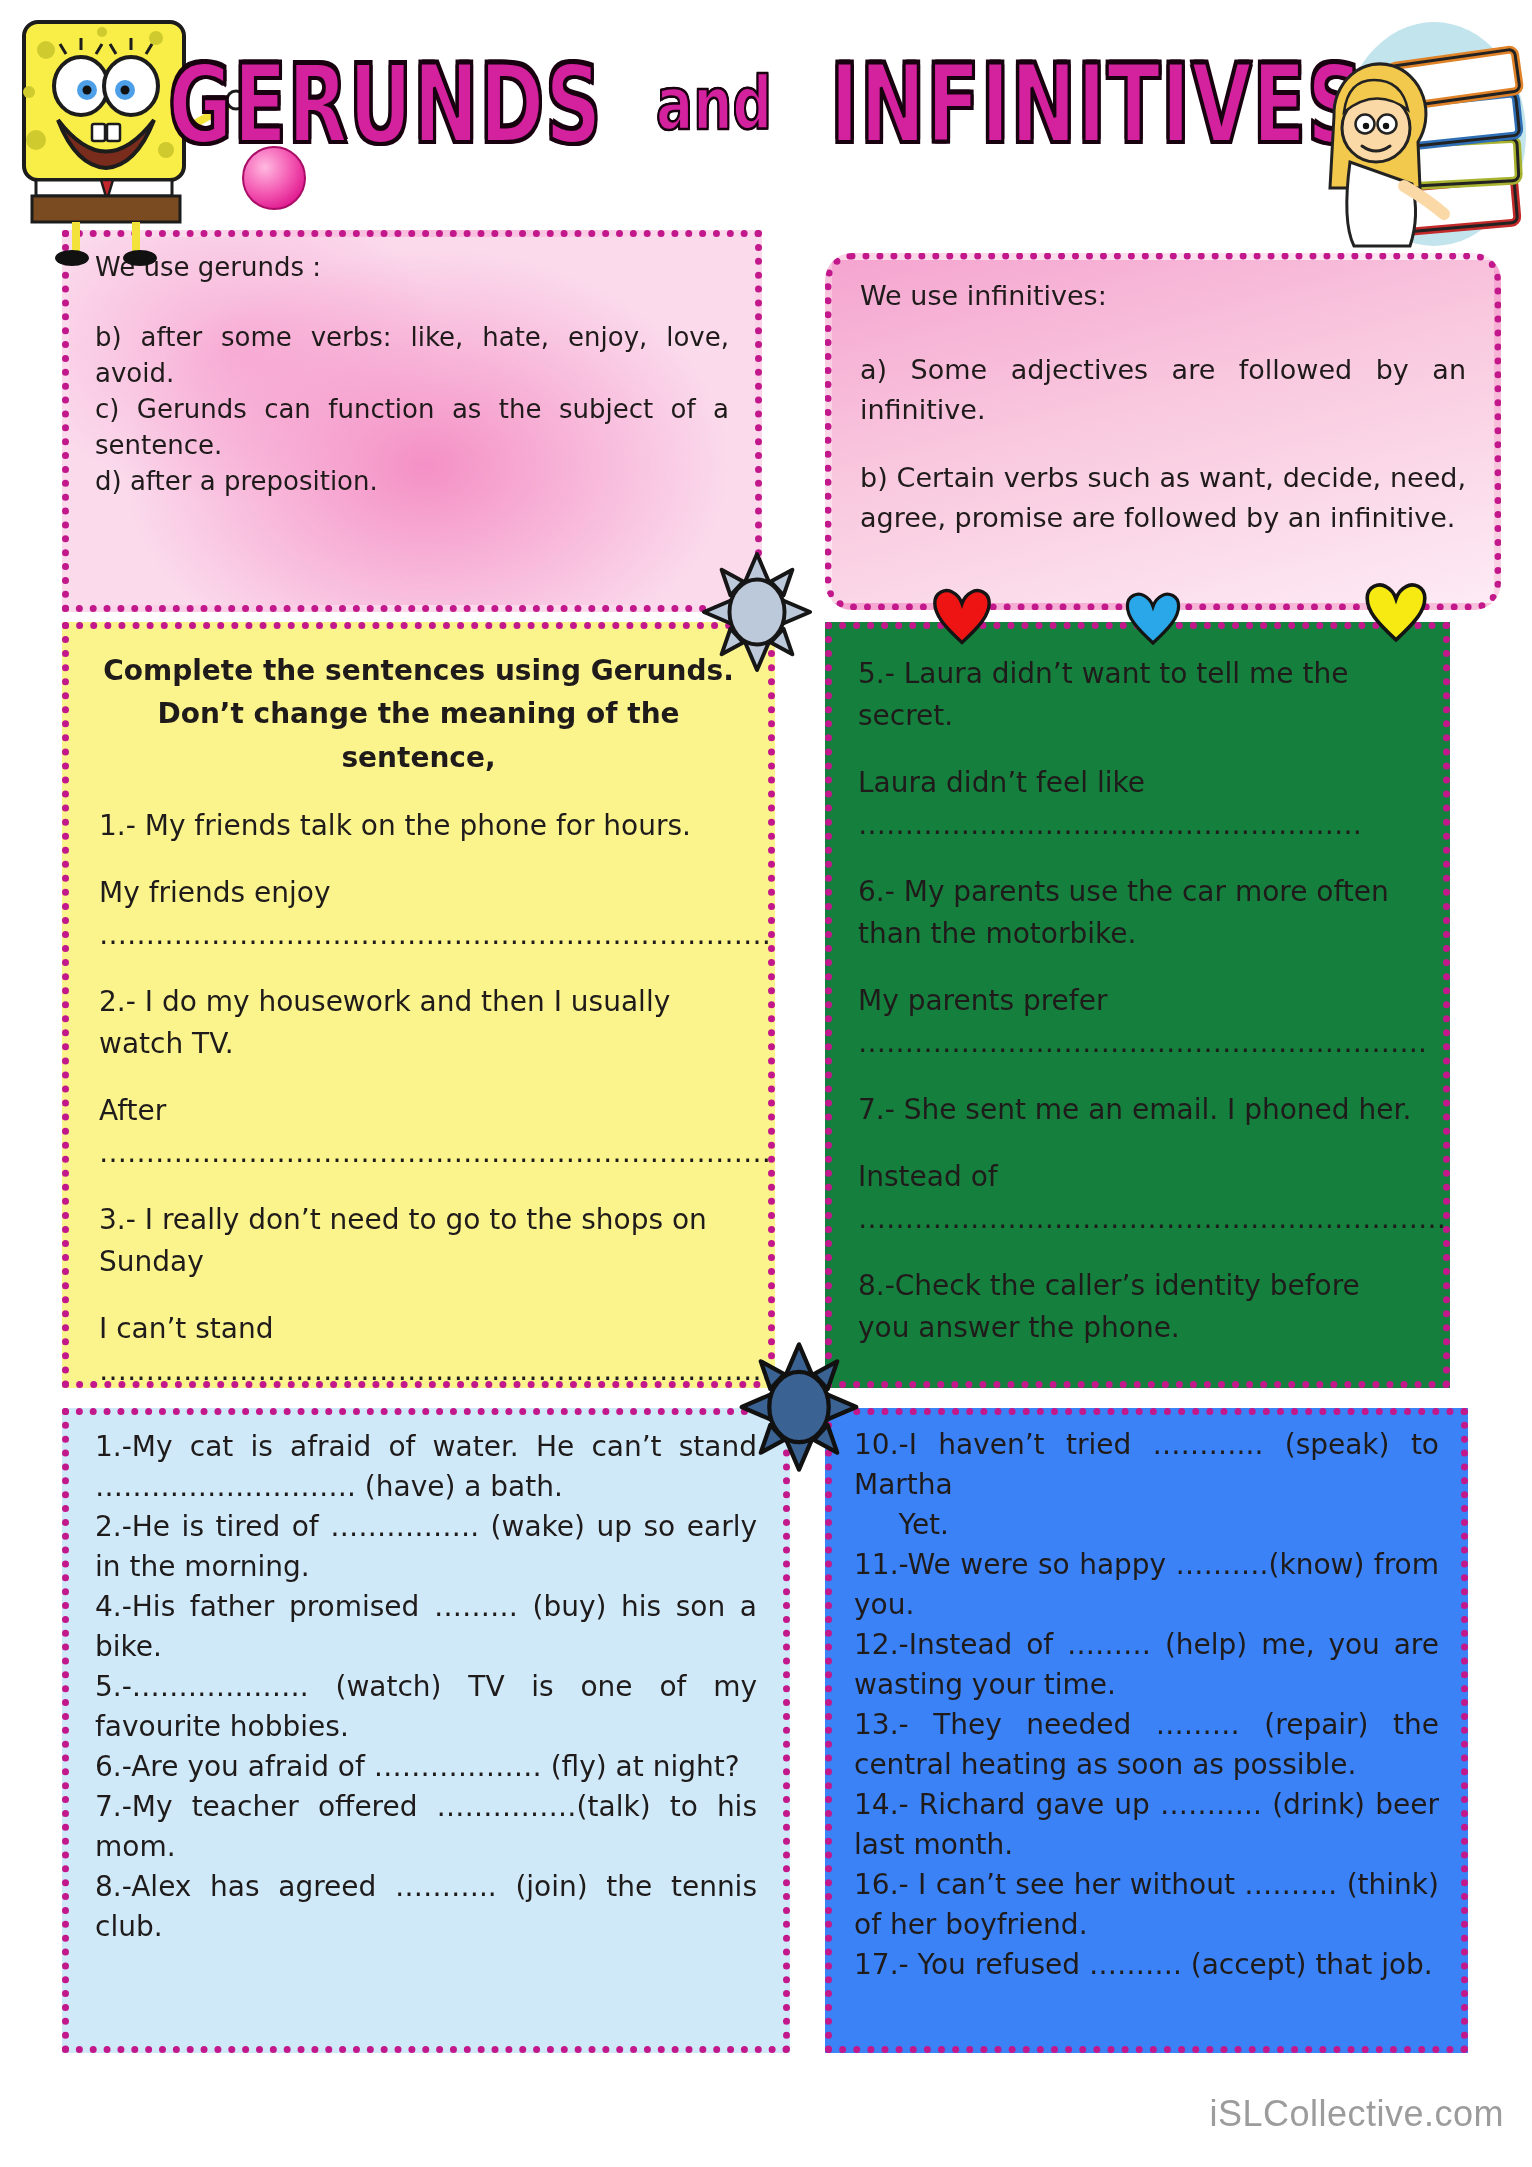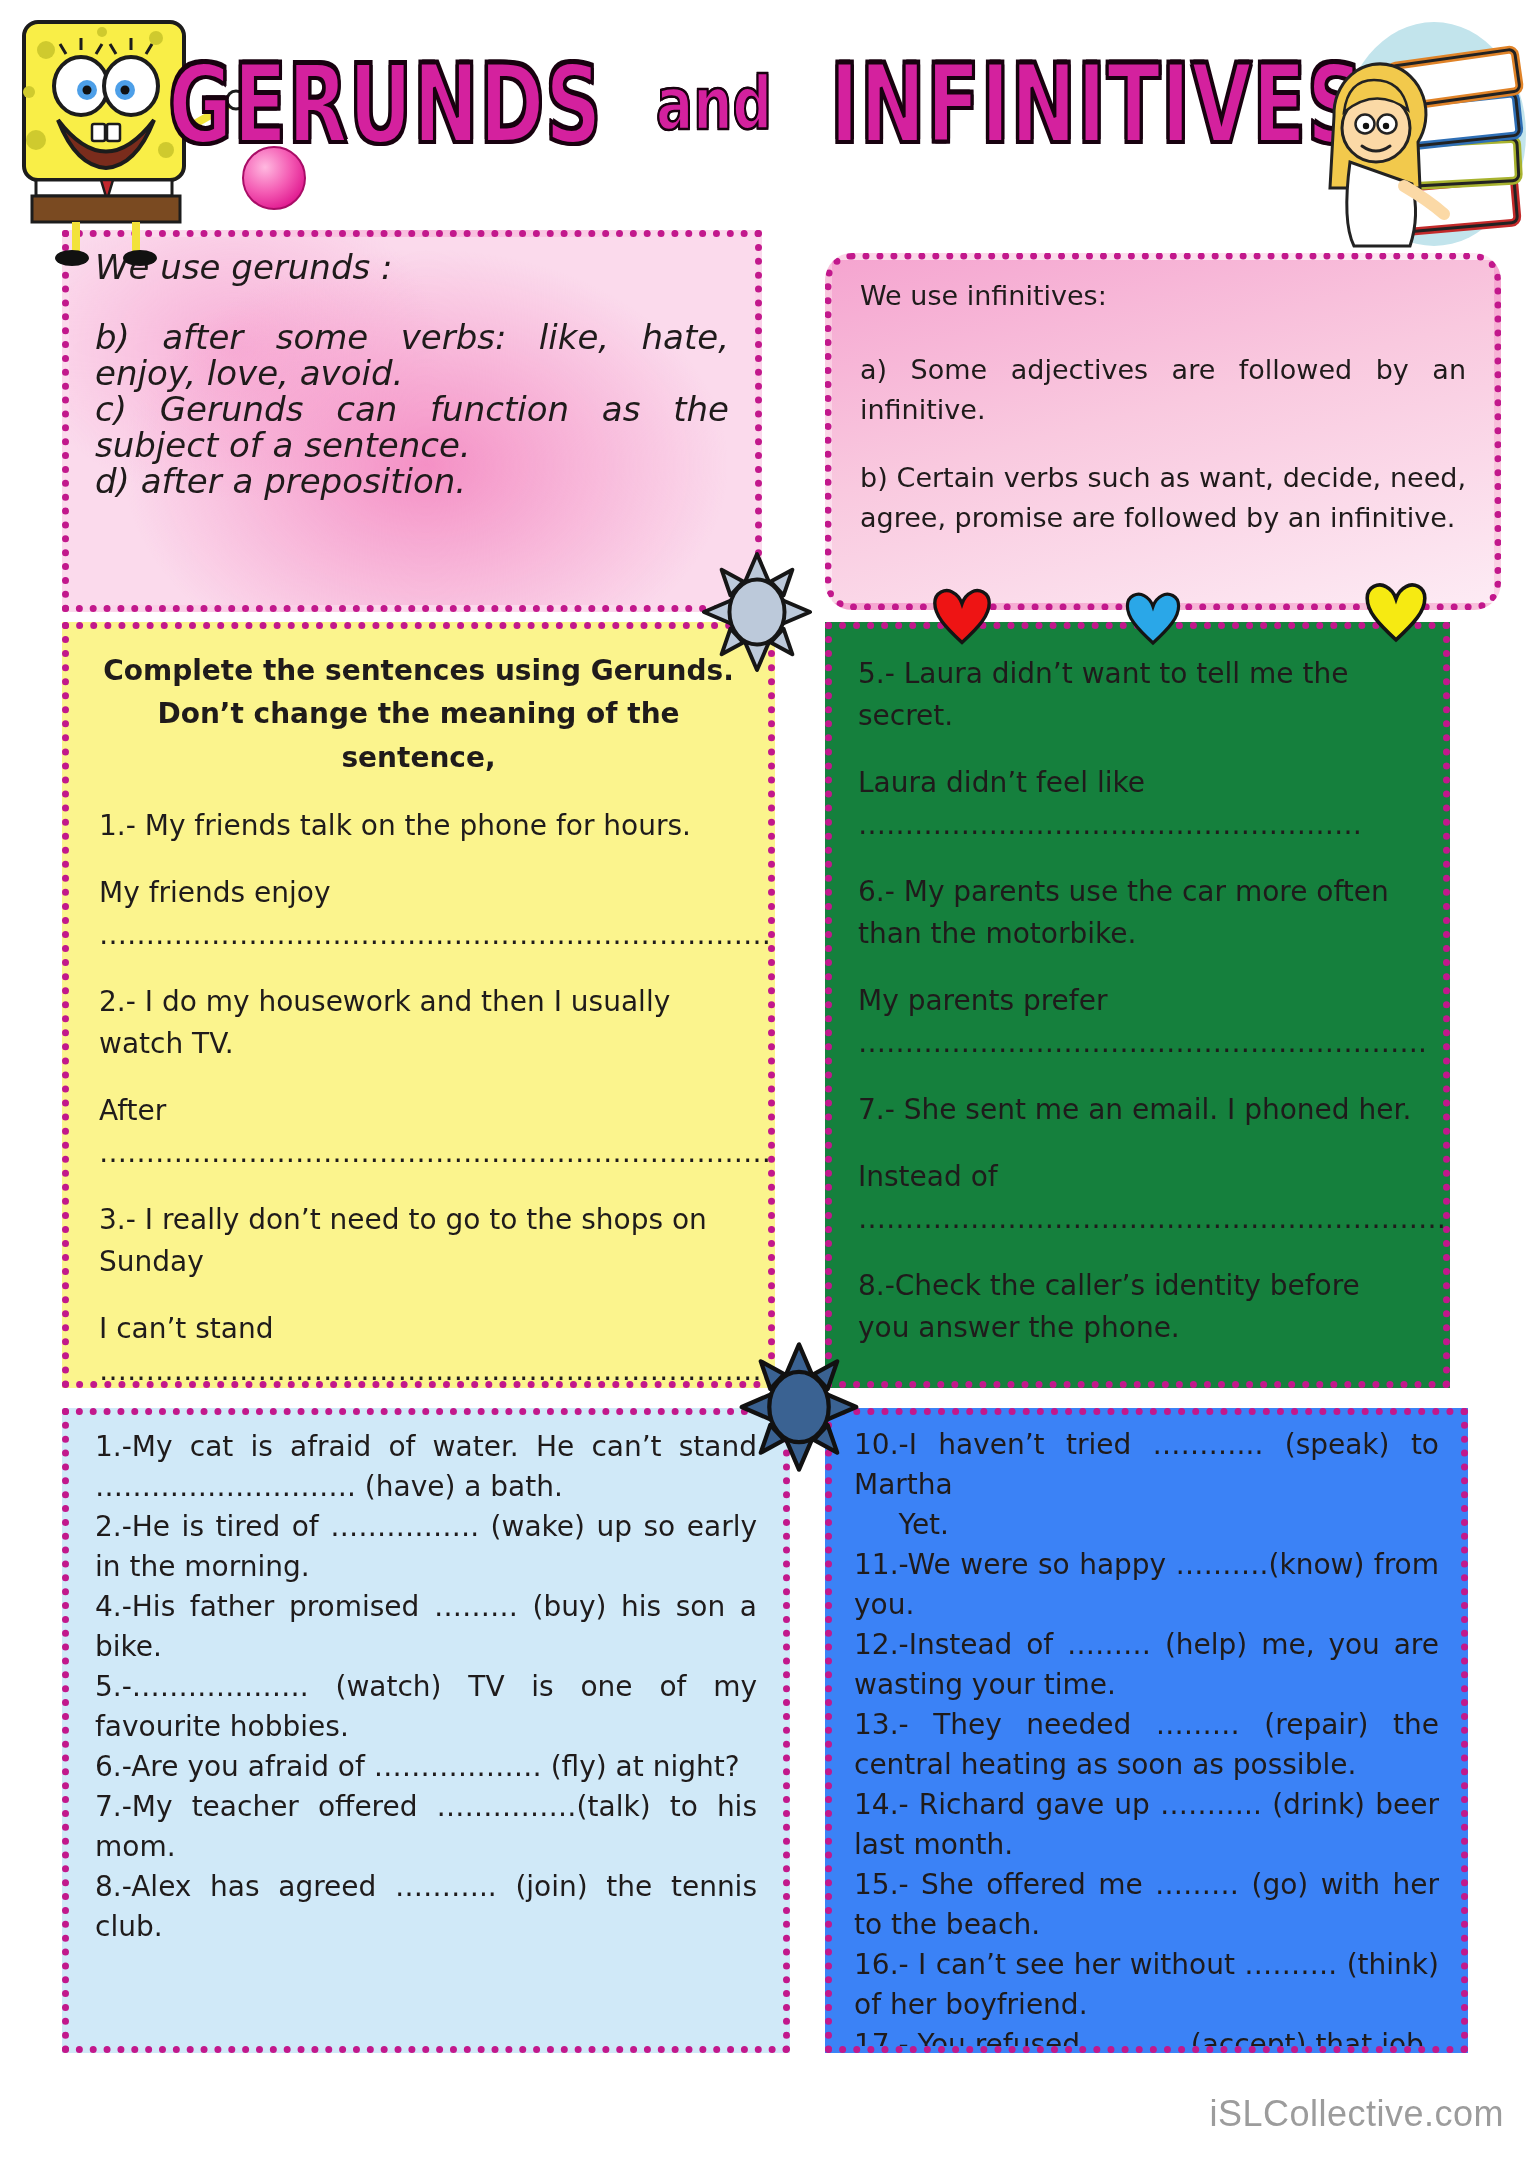--- a/index.html
+++ b/index.html
@@ -25,26 +25,25 @@
   }
   .title-small{
     display:inline-block;font-weight:bold;font-size:58px;
     color:#d4219e;-webkit-text-stroke:2px #18020f;
     text-shadow:1px 1px 0 #18020f,-1px 1px 0 #18020f,1px -1px 0 #18020f,-1px -1px 0 #18020f;
     transform:scale(.95,1.25);
   }
   
   #gerund-rules{
     left:62px;top:230px;width:700px;height:382px;padding:12px 26px;
-    font-size:34px;line-height:36px;
+    font-size:26px;line-height:36px;
     background:
       radial-gradient(420px 300px at 52% 62%, rgba(244,140,195,.95) 0%, rgba(244,140,195,0) 72%),
       radial-gradient(300px 220px at 24% 30%, rgba(247,170,212,.85) 0%, rgba(247,170,212,0) 70%),
       #fbdaec;
-    font-style: italic;
   }
   #infinitive-rules{
     left:825px;top:253px;width:676px;height:357px;padding:16px 28px;
     font-size:27px;line-height:40px;
     background:linear-gradient(165deg,#f5a5d0 0%,#f9c9df 45%,#fdebf4 100%);
     border-radius:27px;
   }
   .rules-heading{margin-bottom:34px;}
   .rules-item{text-align:justify;}
   #infinitive-rules .rules-item{margin-bottom:28px;}
@@ -233,19 +232,18 @@
 
 </div>
 
 <div class="box ex" id="mixed-ex-right">
   <div class="ex-line">10.-I haven’t tried ………... (speak) to Martha
 &nbsp;&nbsp;&nbsp;&nbsp;&nbsp;Yet.</div>
   <div class="ex-line">11.-We were so happy ……….(know) from you.</div>
   <div class="ex-line">12.-Instead of ……… (help) me, you are wasting your time.</div>
   <div class="ex-line">13.- They needed ……… (repair) the central heating as soon as possible.</div>
   <div class="ex-line">14.- Richard gave up ……….. (drink) beer  last month.</div>
-  <div class="ex-line">15.- She offered me ……… (go) with her to the beach.</div>
   <div class="ex-line">16.- I can’t see her without ………. (think) of her boyfriend.</div>
   <div class="ex-line">17.- You refused ………. (accept) that job.</div>
 
 </div>
 
 <div class="abs" id="watermark">iSLCollective.com</div>
 
 </body></html>

